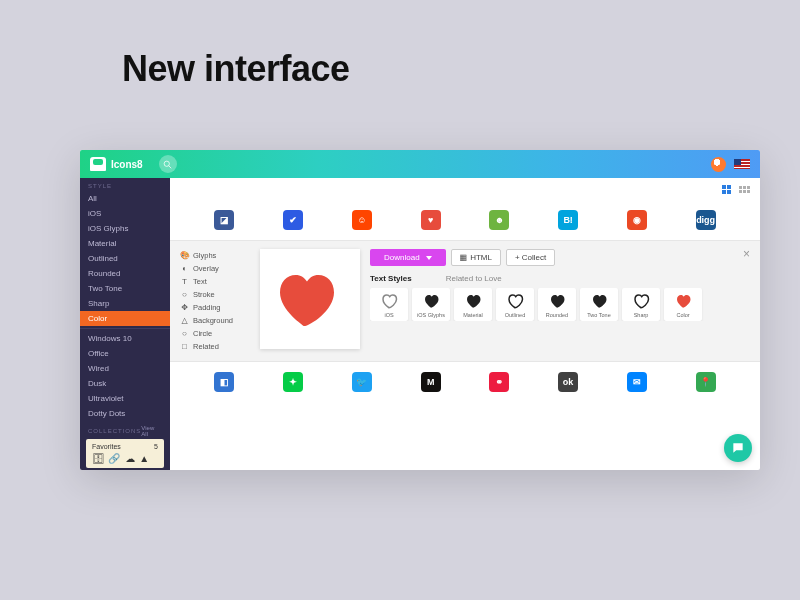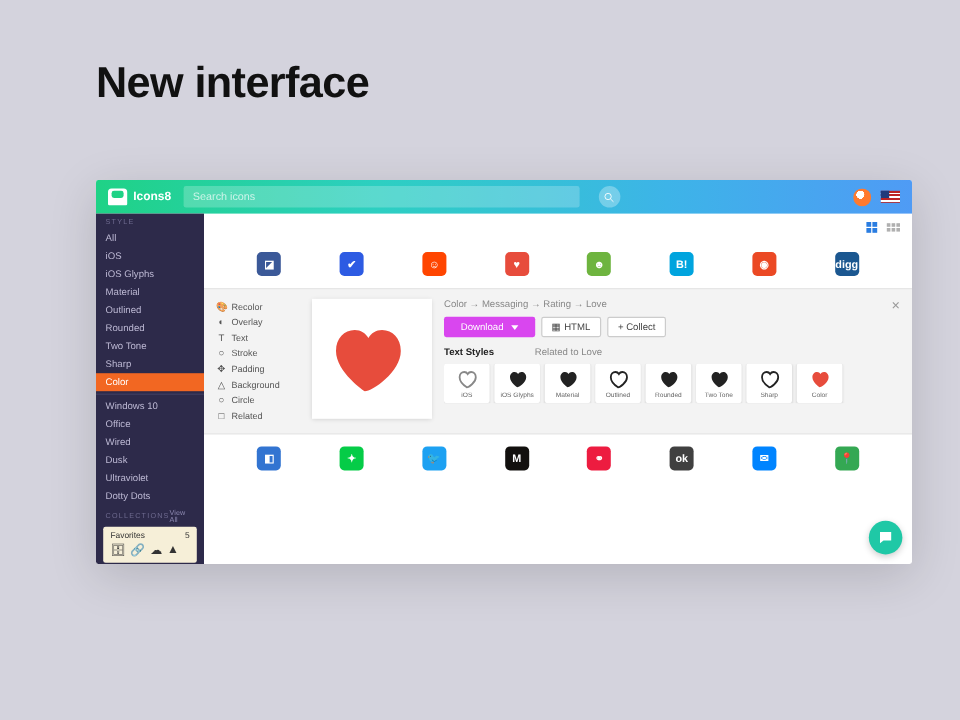--- a/index.html
+++ b/index.html
@@ -1,17 +1,17 @@
 <!DOCTYPE html>
 <html><head>
 <meta charset="utf-8">
 <style>
 * { margin: 0; padding: 0; box-sizing: border-box; font-family: -apple-system, BlinkMacSystemFont, "Segoe UI", Helvetica, Arial, sans-serif; }
 body { background: #d4d3dd; width: 800px; height: 600px; overflow: hidden; }
-.page-title { font-size: 36px; font-weight: 800; color: #111; padding: 48px 0 20px 80px; letter-spacing: -0.5px; }
+.page-title { font-size: 36px; font-weight: 800; color: #111; padding: 48px 0 20px 80px; letter-spacing: -0.5px; margin-left: 42px; }
 .app { position: absolute; left: 80px; top: 150px; width: 680px; height: 320px; background: #fff; box-shadow: 0 10px 40px rgba(0,0,0,.15); display: flex; flex-direction: column; border-radius: 2px; overflow: hidden; }
 
 
 .topbar { height: 28px; background: linear-gradient(90deg, #1fd286 0%, #2dcfc2 35%, #3db4e8 70%, #4f9bf5 100%); display: flex; align-items: center; padding: 0 10px; gap: 10px; }
 .logo { display: flex; align-items: center; gap: 5px; justify-content: flex-end; }
 .logo-mark { width: 16px; height: 14px; background: #fff; border-radius: 3px 3px 1px 1px; position: relative; }
 .logo-mark::before { content:""; position:absolute; top:2px; left:3px; width:10px; height:6px; background:#1fd286; border-radius:2px; }
 .logo-text { color: #fff; font-size: 10px; font-weight: 600; }
 .search { flex: 1; height: 18px; background: rgba(255,255,255,.22); border-radius: 2px; display: flex; align-items: center; padding: 0 8px; max-width: 330px; }
 .search input { background: transparent; border: none; outline: none; color: rgba(255,255,255,.9); font-size: 9px; width: 100%; }
@@ -85,23 +85,20 @@
 <body>
 
 <div class="page-title">New interface</div>
 
 <div class="app">
 
   <div class="topbar">
     <div class="logo">
       <div class="logo-mark"></div>
       <div class="logo-text">Icons8</div>
-    </div>
-    <div class="search">
-      <input placeholder="Search icons" style="">
     </div>
     <div class="search-btn">
       <svg viewBox="0 0 24 24">
           <circle cx="10" cy="10" r="7"></circle>
           <line x1="15" y1="15" x2="22" y2="22"></line>
         </svg>
     </div>
     <div class="topbar-right">
       <div class="avatar"></div>
       <div class="flag"></div>
@@ -191,21 +188,21 @@
           <div class="cell">
             <div class="ic" style="background:#1b5790">digg</div>
           </div>
         </div>
 
       <div class="detail">
         <div class="close-x">×</div>
         <div class="tools" id="tool-list">
             <div class="tool">
               <i>🎨</i>
-              <span>Recolor</span>
+              <span>Glyphs</span>
             </div>
             <div class="tool">
               <i>◐</i>
               <span>Overlay</span>
             </div>
             <div class="tool">
               <i>T</i>
               <span>Text</span>
             </div>
             <div class="tool">
@@ -228,21 +225,20 @@
               <i>□</i>
               <span>Related</span>
             </div>
           </div>
         <div class="preview">
           <svg viewBox="0 0 24 24">
               <path fill="#e74c3c" d="M12 21s-8-5.3-8-11.2C4 6.3 6.3 4 9.2 4c1.7 0 3 .9 3.8 2.2C13.8 4.9 15.1 4 16.8 4 19.7 4 22 6.3 22 9.8 22 15.7 14 21 12 21z" transform="translate(-2 0)"></path>
             </svg>
         </div>
         <div class="info">
-          <div class="crumb">Color → Messaging → Rating → Love</div>
           <div class="btn-row">
             <div class="btn-dl">Download</div>
             <div class="btn-sec">
                 <span>▦</span>
                 <span>HTML</span>
               </div>
             <div class="btn-sec">+ Collect</div>
           </div>
           <div class="other-row">
             <b>Text Styles</b>

